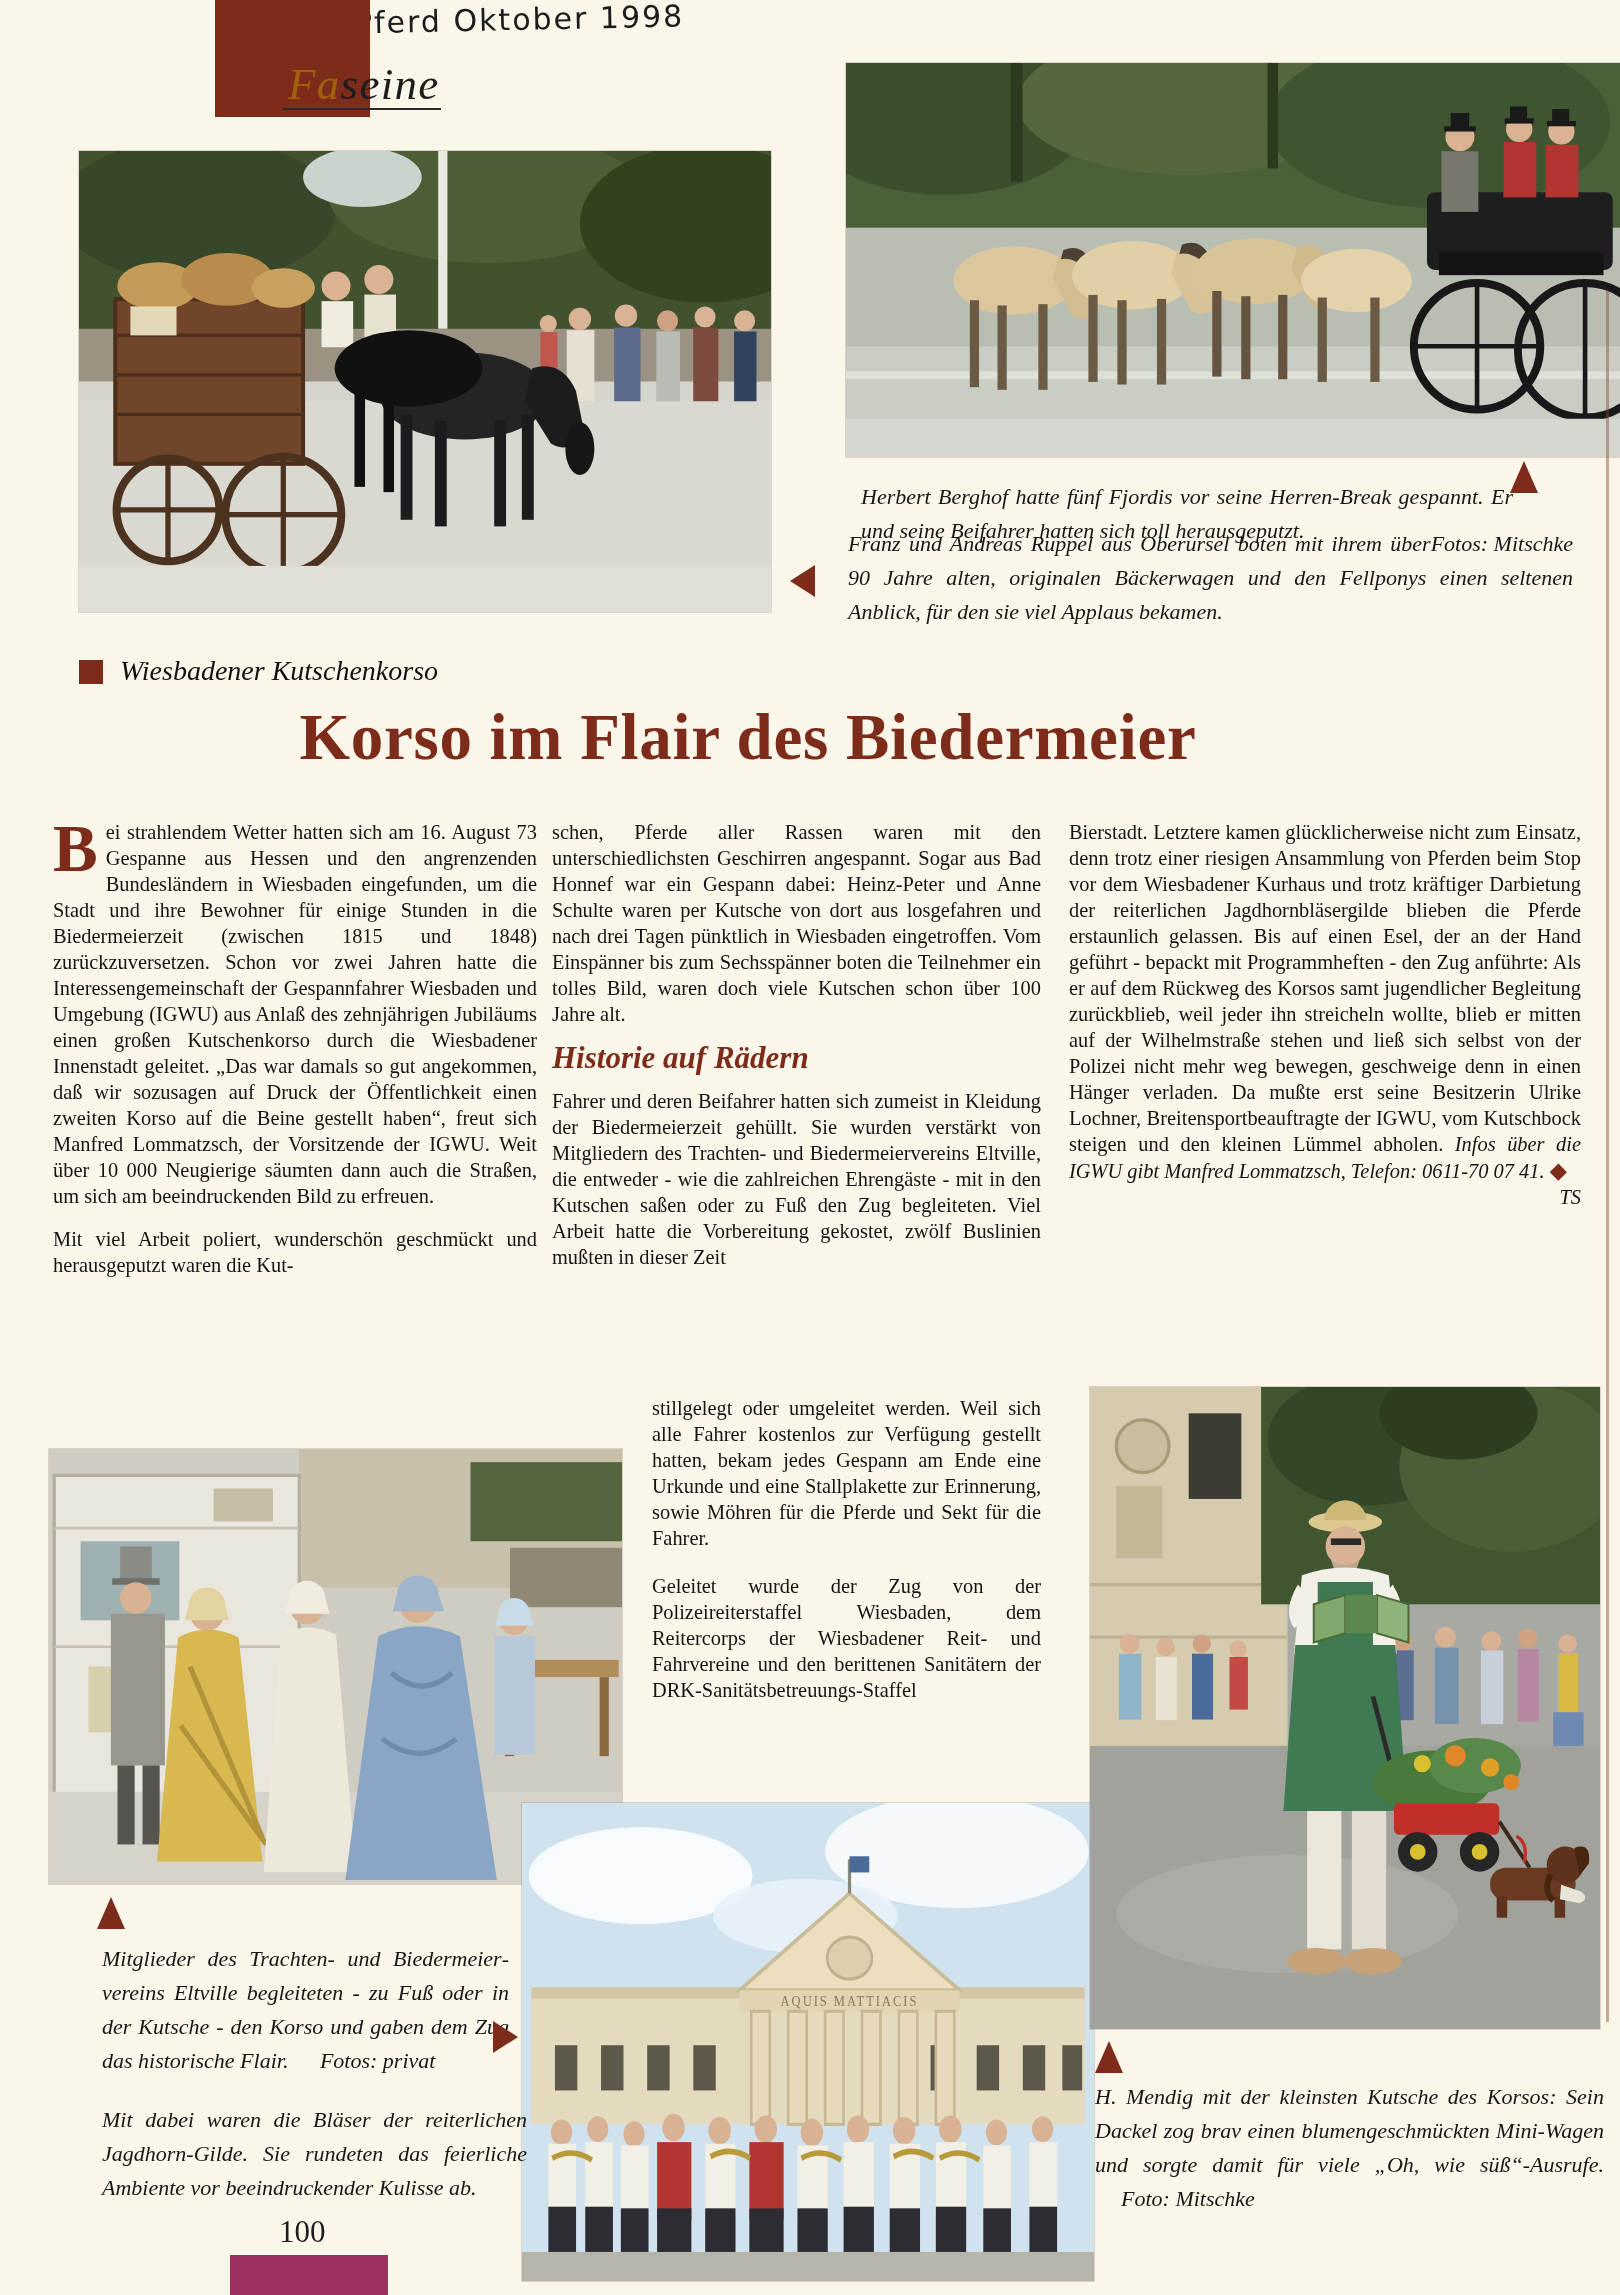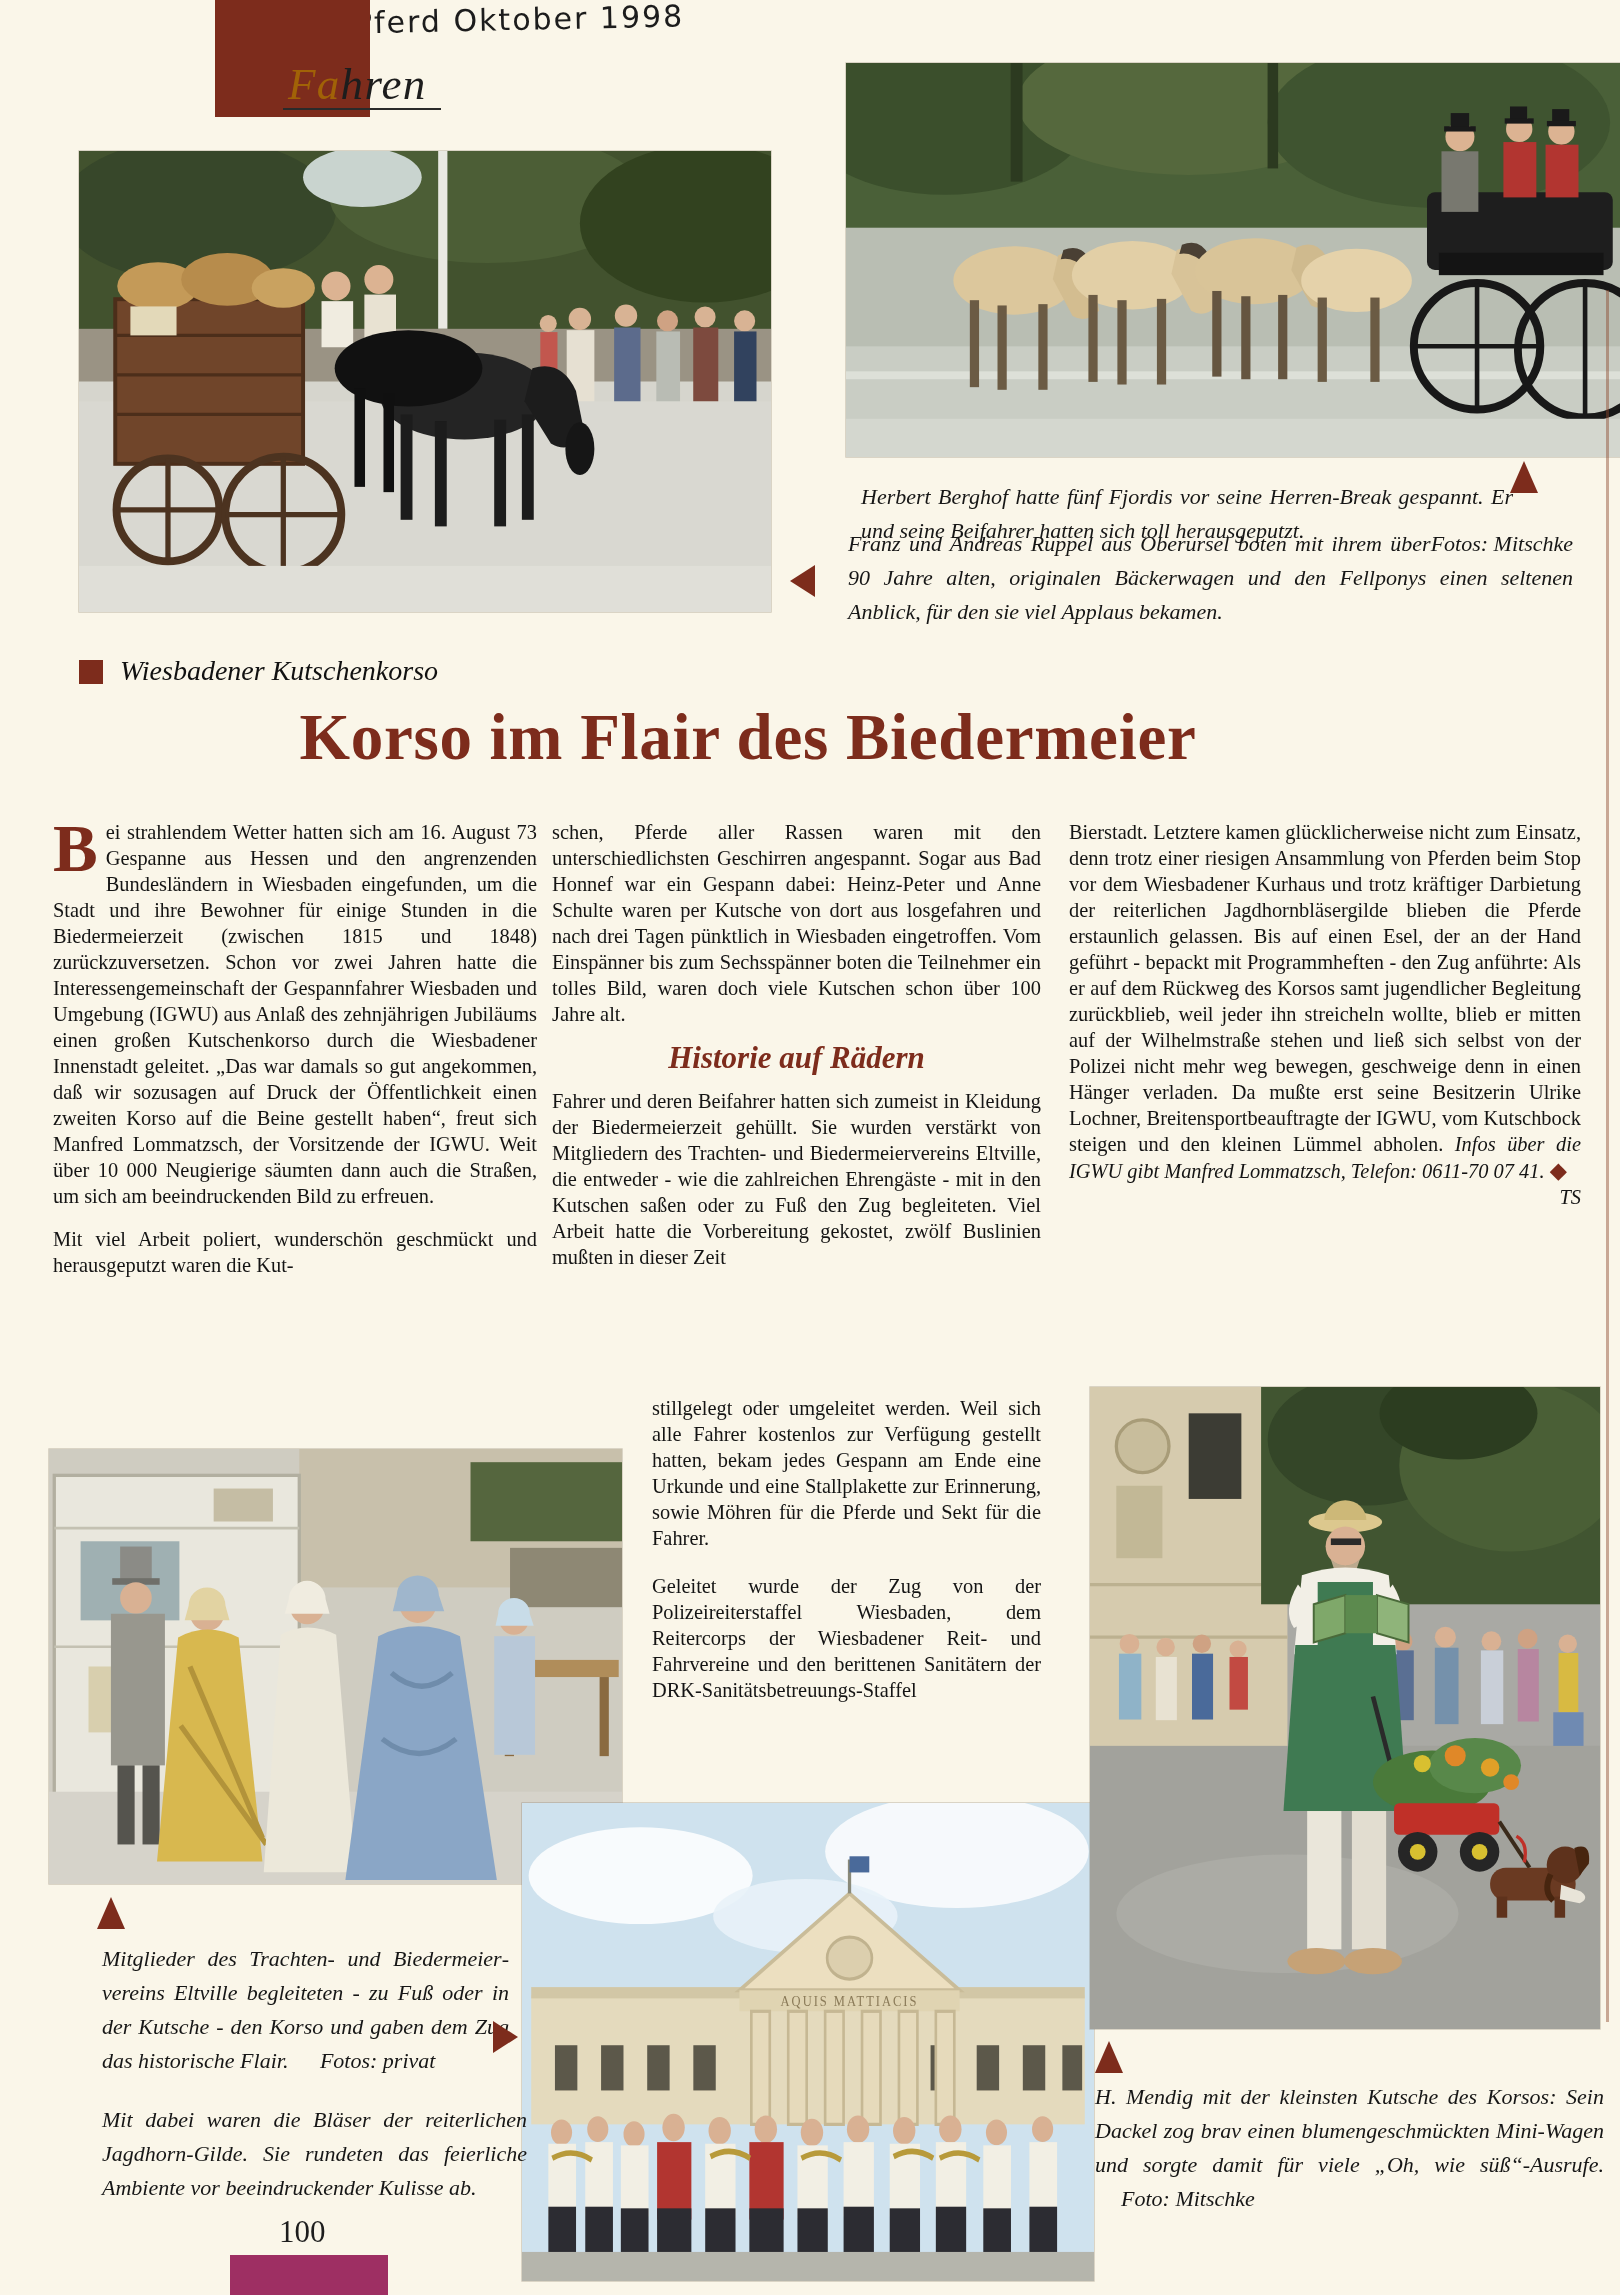--- a/index.html
+++ b/index.html
@@ -16,21 +16,21 @@
   
   .photo{position:absolute;overflow:hidden;background:#cfcfc8;box-shadow:0 0 0 0.7px rgba(120,110,90,.35);}
   .photo svg{display:block;width:100%;height:100%;}
   
   .kicker{font-style:italic;font-size:28px;color:#111;white-space:nowrap;}
   .headline{font-weight:bold;font-size:65px;color:#7d2c1c;text-align:center;letter-spacing:0.7px;white-space:nowrap;}
   
   .col{font-size:20.4px;line-height:26px;text-align:justify;}
   .col p{margin:0 0 17px 0;}
   .dropcap{float:left;font-size:67px;line-height:50px;font-weight:bold;color:#7d2c1c;padding:4px 8px 0 0;}
-  .subhead{font-style:italic;font-weight:bold;font-size:31px;color:#7d2c1c;text-align:center;margin:18.4px 0 17px 0;}
+  .subhead{font-style:italic;font-weight:bold;font-size:31px;color:#7d2c1c;text-align:left;margin:18.4px 0 17px 0;}
   .it{font-style:italic;}
   .diamond{color:#7d2c1c;font-size:22.4px;font-family:"DejaVu Sans",sans-serif;}
   .sig{float:right;}
   
   .cap{font-style:italic;font-size:22px;line-height:34px;text-align:justify;color:#161616;}
   .credit-right{float:right;font-style:italic;}
   .credit-gap{margin-left:26px;}
   
   .tri-up{width:0;height:0;border-left:14.5px solid transparent;border-right:14.5px solid transparent;border-bottom:32px solid #7d2c1c;}
   .tri-left{width:0;height:0;border-top:16px solid transparent;border-bottom:16px solid transparent;border-right:25px solid #7d2c1c;}
@@ -40,21 +40,21 @@
   .edge-line{background:rgba(140,70,45,.45);}
 </style>
 </head>
 <body>
 
 <div class="page">
 
   <div class="abs hand" style="left:245px;top:2.6px;">Unser Pferd Oktober 1998</div>
 
   <div class="abs red-square" style="left:215px;top:0;width:155px;height:117px;"></div>
-  <div class="abs fahren" style="left:288px;top:58px;"><span class="w">Fa</span><span class="b">hren</span></div>
+  <div class="abs fahren" style="left:288px;top:58px;"><span class="w">Fa</span><span class="b">seine</span></div>
   <div class="abs rule" style="left:283px;top:108px;width:158px;height:2px;"></div>
 
   <div class="photo" style="left:79px;top:151px;width:692px;height:461px;">
     <svg viewBox="0 0 1050 700" preserveAspectRatio="none">
       <rect x="0" y="0" width="1050" height="700" fill="#d6d5cd"></rect>
       <rect x="0" y="0" width="1050" height="310" fill="#42522e"></rect>
       <ellipse cx="180" cy="90" rx="210" ry="110" fill="#37472a"></ellipse>
       <ellipse cx="620" cy="70" rx="240" ry="100" fill="#4c5e36"></ellipse>
       <ellipse cx="950" cy="110" rx="190" ry="120" fill="#32421f"></ellipse>
       <ellipse cx="430" cy="40" rx="90" ry="45" fill="#c9d4cf"></ellipse>

